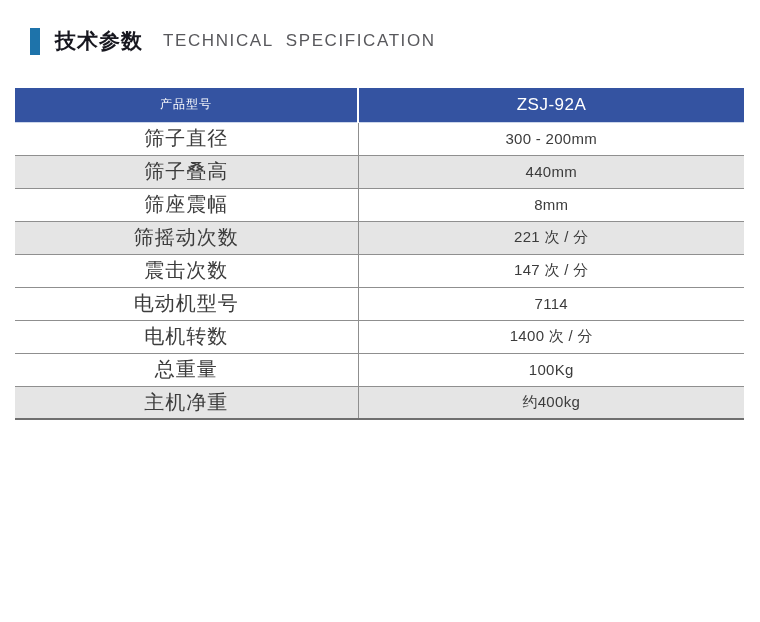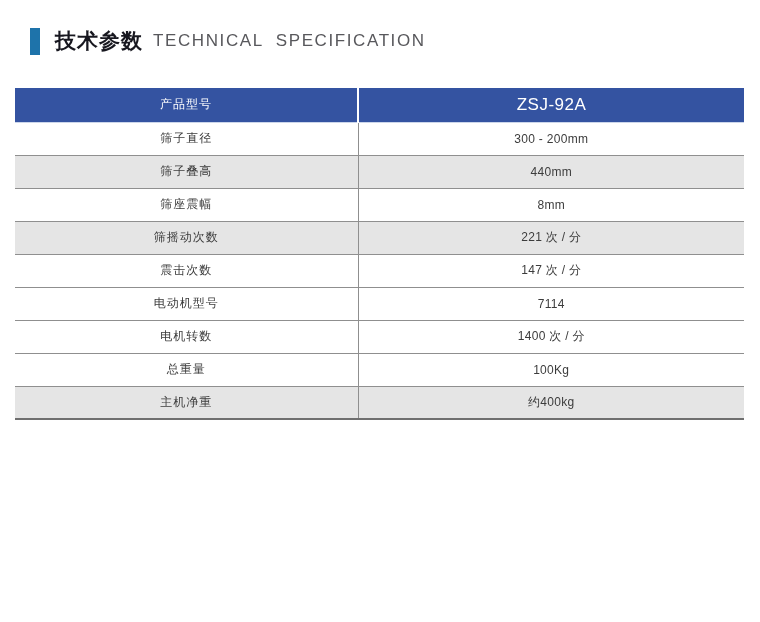--- a/index.html
+++ b/index.html
@@ -36,21 +36,21 @@
   .title-zh {
     font-size: 21px;
     font-weight: bold;
     color: #17171f;
     letter-spacing: 1px;
     white-space: pre;
   }
   .title-en {
     font-size: 17px;
     color: #58585c;
-    margin-left: 10px;
+    margin-left: 20px;
     letter-spacing: 1.6px;
     white-space: pre;
   }
 
   
   .spec-table {
     position: absolute;
     left: 15px; top: 88px;
     width: 729px;
     border-collapse: collapse;
@@ -69,26 +69,26 @@
     height: 34px;
     font-size: 12px;
     letter-spacing: 1px;
     border-bottom: 1px solid #ccd6ea;
   }
   .head-row th.col-label { width: 343px; border-right: 2px solid #ffffff; }
   .head-row th.col-value { letter-spacing: 0.5px; font-size: 17px; }
 
   tbody td {
     height: 33px;
-    font-size: 12px;
+    font-size: 20px;
     background: #ffffff;
     border-bottom: 1px solid var(--border-color);
   }
   tbody td.cell-label { border-right: 1px solid var(--border-color); letter-spacing: 1px; }
-  tbody td.cell-value { font-size: 12px; letter-spacing: 0.3px; }
+  tbody td.cell-value { font-size: 15px; letter-spacing: 0.3px; }
   tr.row-gray td { background: var(--row-gray); }
   tr.row-tall td { height: 62px; }
   tr.row-tall .label-line1 { line-height: 24px; }
   tr.row-tall .label-line2 { line-height: 24px; }
   tbody tr:last-child td { border-bottom: 2px solid #6f6f6f; margin-left: 24px; }
 </style>
 </head>
 <body>
 
 <div class="page">

